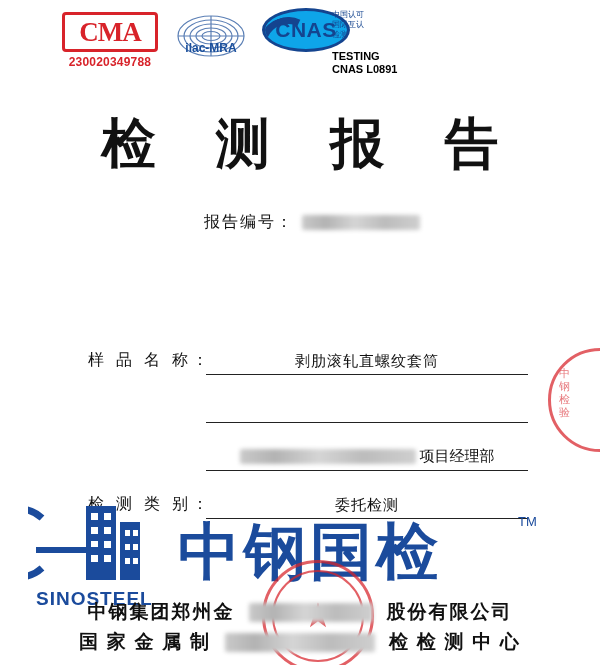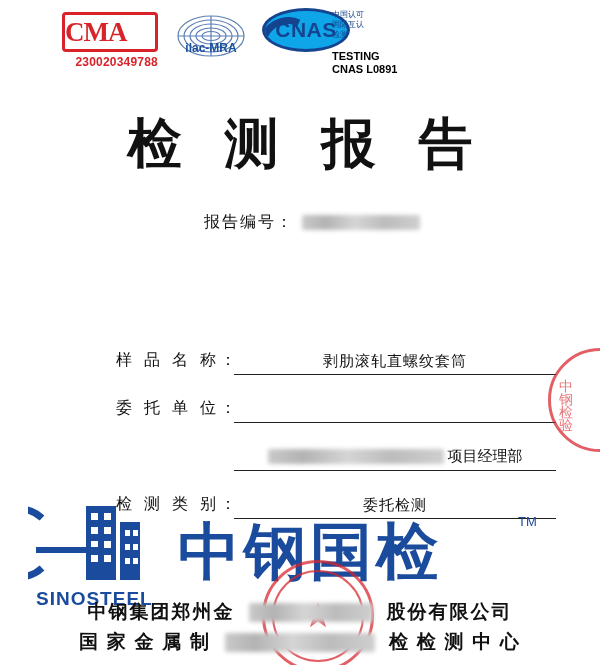--- a/index.html
+++ b/index.html
@@ -32,35 +32,36 @@
     height: 62px;
   }
   .cma-box {
     width: 96px;
     height: 40px;
     border: 3px solid #d8232a;
     border-radius: 4px;
     box-sizing: border-box;
     display: flex;
     align-items: center;
+    justify-content: center;
   }
   .cma-text {
     color: #d8232a;
     font-family: "Liberation Serif", serif;
     font-weight: bold;
     font-size: 27px;
     letter-spacing: -1px;
     line-height: 1;
   }
   .cma-num {
     color: #d8232a;
     font-family: "Liberation Sans", sans-serif;
     font-weight: bold;
     font-size: 12px;
-    text-align: right;
+    text-align: center;
     width: 96px;
     margin-top: 3px;
     letter-spacing: 0.2px;
   }
 
   .ilac-logo {
     position: absolute;
     left: 172px;
     top: 2px;
     width: 78px;
@@ -133,21 +134,21 @@
     line-height: 13px;
   }
 
   
   .doc-title {
     position: absolute;
     top: 108px;
     left: 0;
     width: 600px;
     text-align: center;
-    font-family: Liberation Sans, sans-serif;
+    font-family: Liberation Mono, monospace;
     font-weight: bold;
     font-size: 54px;
     letter-spacing: 14px;
     text-indent: 14px;
     color: #111;
   }
 
   
   .report-no {
     position: absolute;
@@ -177,21 +178,21 @@
   
   .fields {
     position: absolute;
     top: 348px;
     left: 0;
     width: 600px;
   }
   .field-row {
     position: relative;
     height: 48px;
-    margin-left: 116px;
+    margin-left: 88px;
     width: 440px;
   }
   .field-label {
     position: absolute;
     left: 0;
     top: 2px;
     font-size: 16px;
     letter-spacing: 4px;
     color: #111;
     white-space: nowrap;
@@ -307,24 +308,23 @@
     width: 104px;
     height: 104px;
     box-sizing: border-box;
   }
   .stamp-right-text {
     position: absolute;
     left: 8px;
     top: 16px;
     width: 16px;
     color: #d8232a;
-    font-size: 14px;
+    font-size: 11px;
     line-height: 13px;
     opacity: 0.85;
-    margin-top: 13px;
   }
 
   
   .footer {
     position: absolute;
     left: 0;
     bottom: 8px;
     width: 600px;
     text-align: center;
     font-family: "Liberation Serif", serif;
@@ -397,21 +397,20 @@
 
 <div class="fields">
 
   <div class="field-row">
     <span class="field-label">样 品 名 称：</span>
     <span class="field-value">剥肋滚轧直螺纹套筒</span>
     <span class="field-line"></span>
   </div>
 
   <div class="field-row">
-    <span class="field-label">委 托 单 位：</span>
     <span class="field-line"></span>
   </div>
 
   <div class="field-row">
     <span class="field-value-mixed">
       <span class="redacted redacted-dept"></span>
       <span>项目经理部</span>
     </span>
     <span class="field-line"></span>
   </div>

